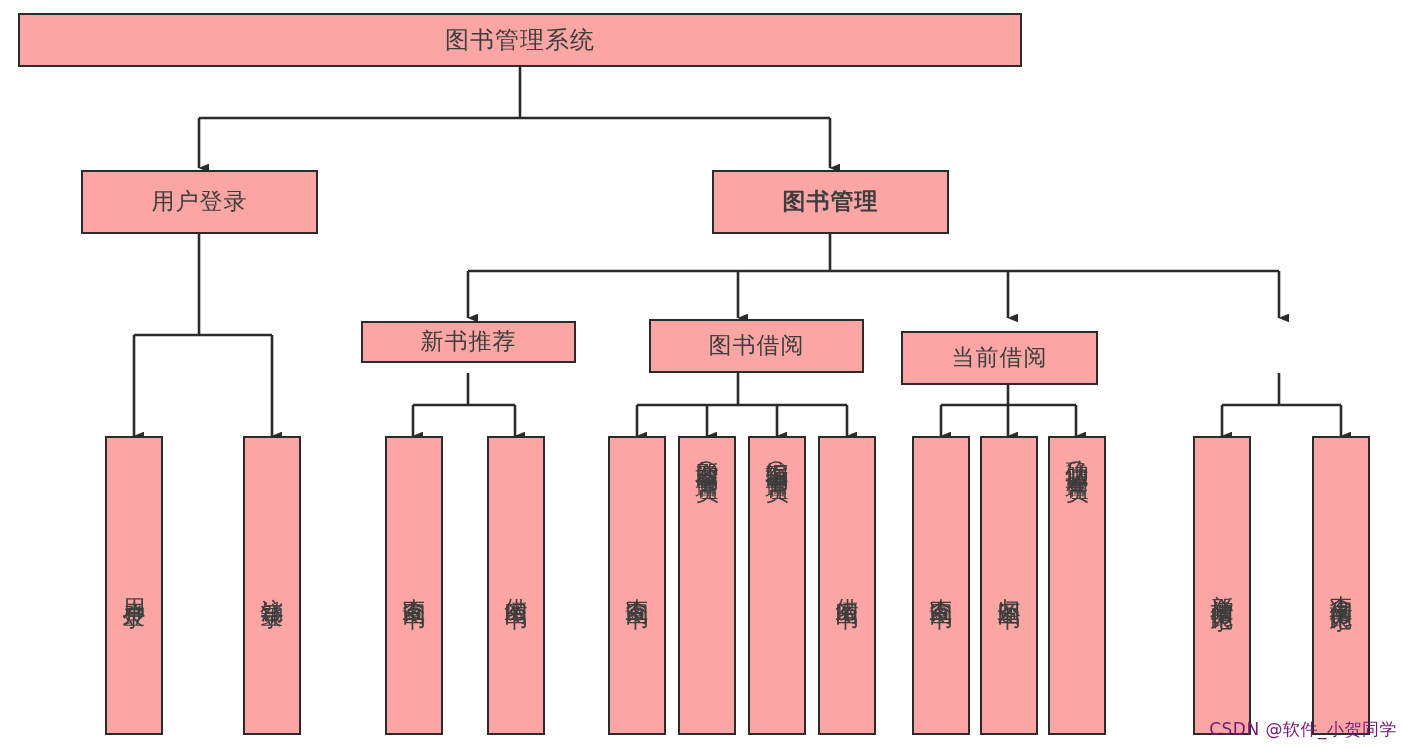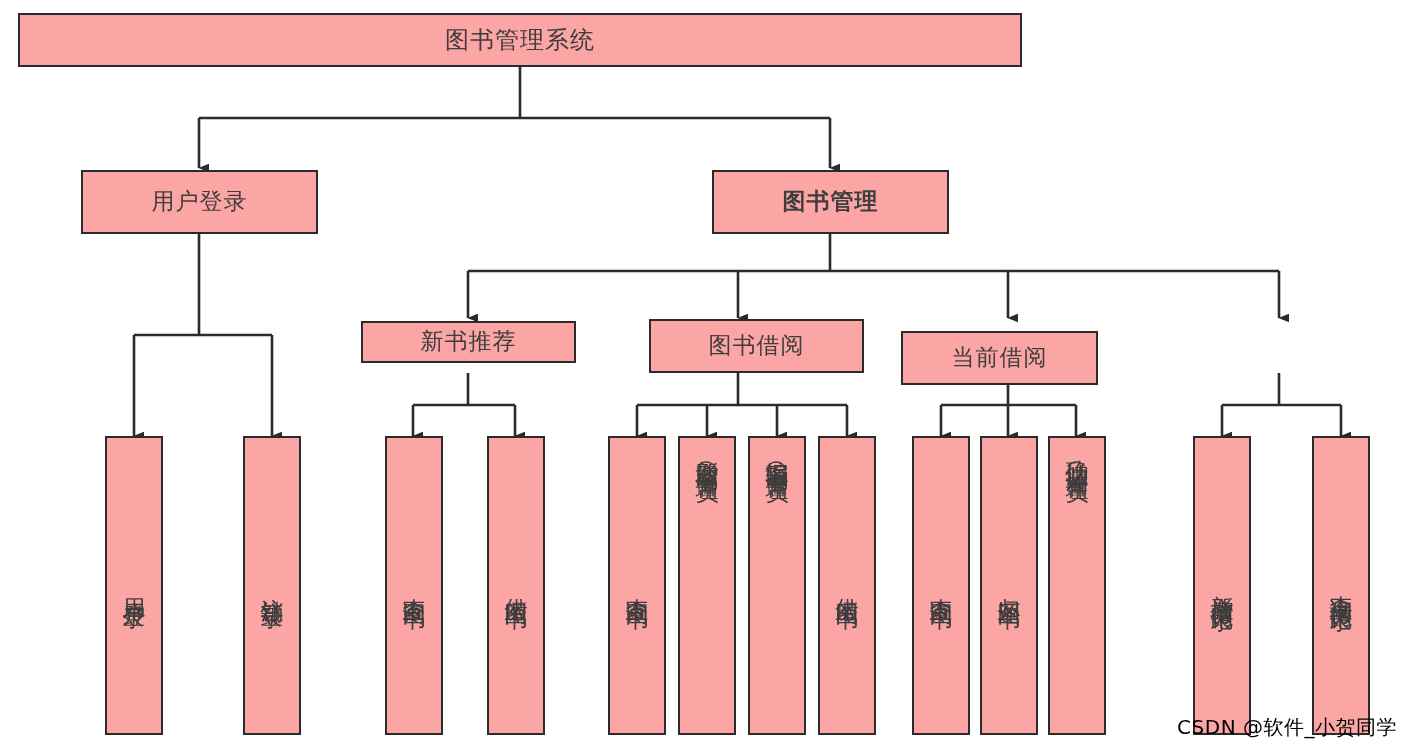--- a/index.html
+++ b/index.html
@@ -64,22 +64,22 @@
   }
   
   .node.v.centred {
     align-items: center;
     padding-top: 0;
   }
   #watermark {
     position: absolute;
     right: 8px;
     bottom: 6px;
-    font-size: 20px;
-    color: #000000;
+    font-size: 17px;
+    color: #701a75;
     white-space: nowrap;
     letter-spacing: 0.5px;
   }
 </style>
 </head>
 <body>
 
 <div id="diagram-root">
 
   <svg class="connectors" viewBox="0 0 1405 747">

